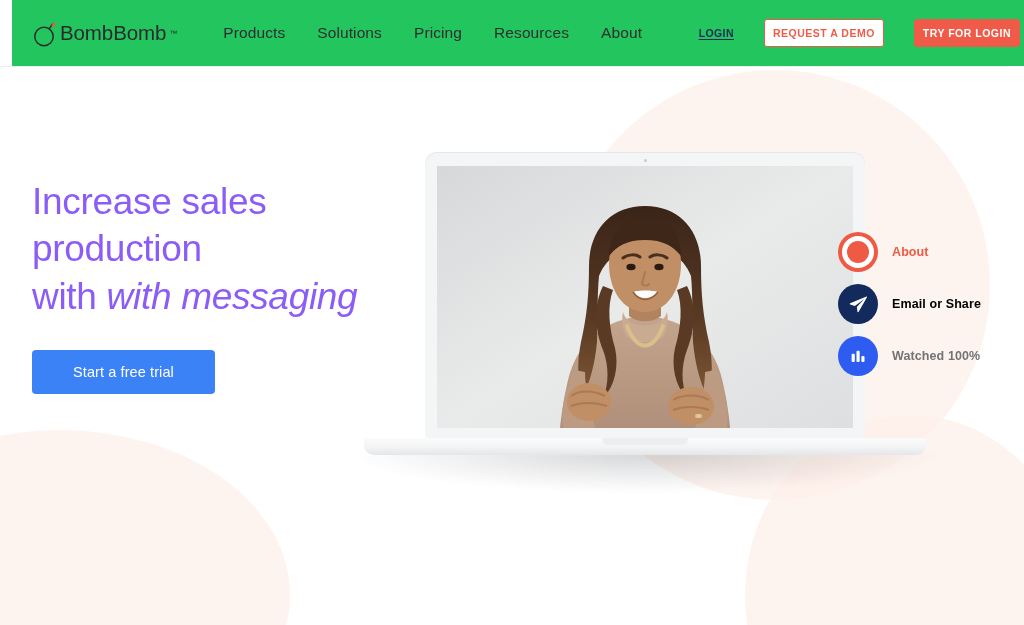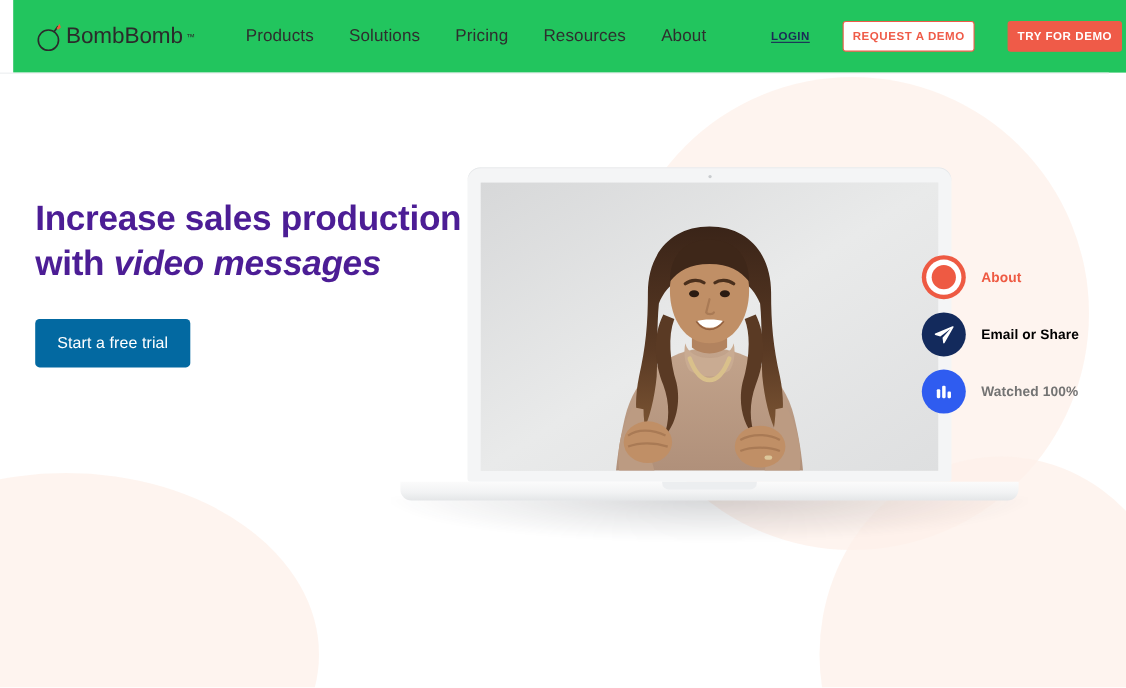--- a/index.html
+++ b/index.html
@@ -59,32 +59,32 @@
     font-size: 10.5px; font-weight: bold; letter-spacing: .5px;
     padding: 8px 8px; border-radius: 3px; cursor: pointer; white-space: nowrap;
     line-height: 1;
   }
   .btn-demo { color: #ef5b48; background: #fff; border: 1px solid #ef5b48; }
   .btn-free { color: #ffffff; background: #ef5b48; border: 1px solid #ef5b48; }
 
   
   .hero-left { position: absolute; left: 32px; top: 178px; width: 410px; z-index: 20; }
   .headline {
-    font-size: 32px; line-height: 1.28; color: #4c1d95;
-    font-weight: bold; letter-spacing: -.3px;
+    font-size: 37px; line-height: 1.28; color: #8b5cf6;
+    font-weight: normal; letter-spacing: -.3px;
   }
   .headline .em { font-style: italic; }
   .subcopy {
     margin-top: 28px; font-size: 14.5px; line-height: 1.68;
     color: #3b3b3b; width: 225px;
   }
   .cta {
     margin-top: 30px; display: inline-block;
-    background: #0369a1; color: #fff;
-    font-size: 14.5px; padding: 14px 20px; border-radius: 4px;
+    background: #3b82f6; color: #fff;
+    font-size: 14.5px; padding: 14px 41px; border-radius: 4px;
     cursor: pointer; border: none; letter-spacing: .1px;
   }
 
   
   .laptop { position: absolute; left: 364px; top: 152px; width: 562px; z-index: 15; }
   .laptop-lid {
     position: relative; margin: 0 auto; width: 440px; height: 286px;
     background: #f4f5f6; border-radius: 12px 12px 3px 3px;
     padding: 14px 12px 10px 12px;
     box-shadow: 0 1px 0 #e6e8ea inset;
@@ -164,31 +164,31 @@
         <div class="nav-item">Products</div>
         <div class="nav-item">Solutions</div>
         <div class="nav-item">Pricing</div>
         <div class="nav-item">Resources</div>
         <div class="nav-item">About</div>
       </div>
 
       <div class="header-right">
         <span class="login-link">LOGIN</span>
         <span class="btn btn-demo">REQUEST A DEMO</span>
-        <span class="btn btn-free">TRY FOR DEMO</span>
+        <span class="btn btn-free">TRY FOR LOGIN</span>
       </div>
 
     </div>
   </div>
   <div class="header-rule"></div>
 
   <div class="hero-left">
     <h1 class="headline">
       <span>Increase sales production</span><br>
-      <span>with </span><span class="em">video messages</span>
+      <span>with </span><span class="em">with messaging</span>
     </h1>
     <button class="cta">Start a free trial</button>
   </div>
 
   <div class="laptop">
     <div class="laptop-shadow"></div>
     <div class="laptop-lid">
       <div class="laptop-cam"></div>
       <div class="laptop-screen">
         <svg class="person" viewBox="0 0 416 262" preserveAspectRatio="xMidYMax slice">

